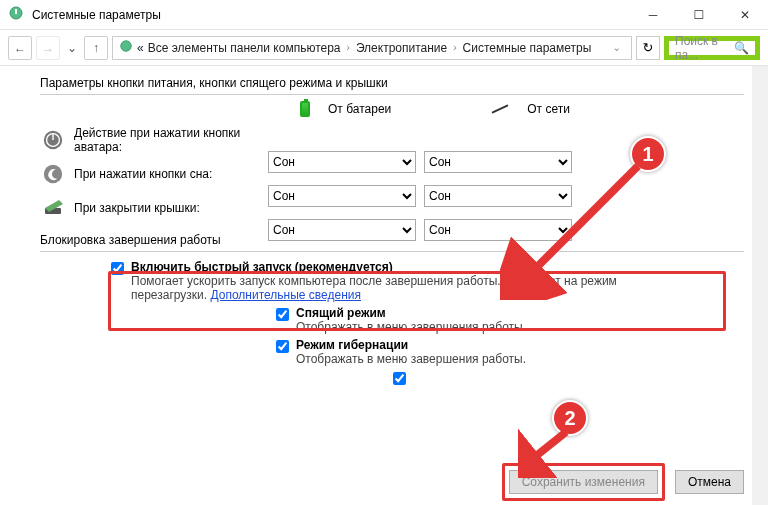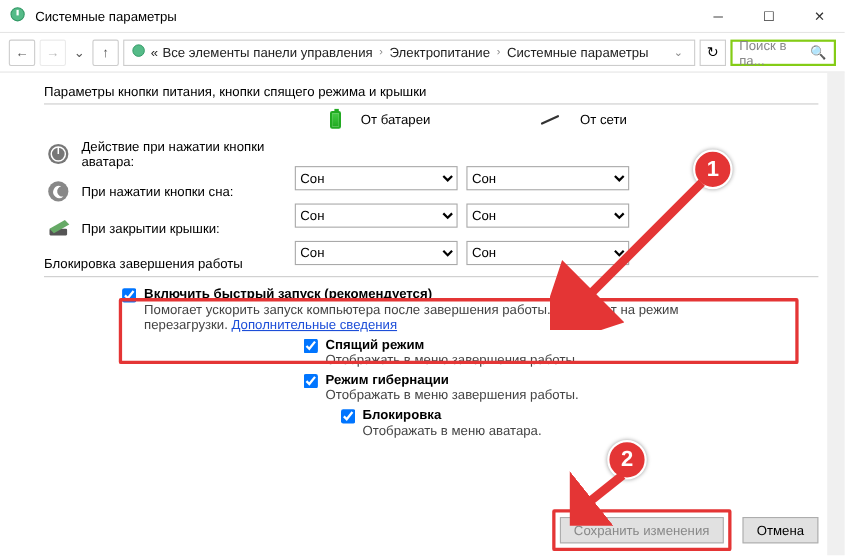--- a/index.html
+++ b/index.html
@@ -7,21 +7,21 @@
   .titlebar { height: 30px; display: flex; align-items: center; padding: 0 0 0 8px; border-bottom: 1px solid #e5e5e5; }
   .titlebar .title { margin-left: 8px; font-size: 12px; }
   .titlebar .spacer { flex: 1; }
   .win-btn { width: 46px; height: 30px; display: flex; align-items: center; justify-content: center; font-size: 12px; color: #333; }
   .toolbar { height: 36px; display: flex; align-items: center; gap: 4px; padding: 0 8px; border-bottom: 1px solid #e5e5e5; }
   .nav-arrow { width: 24px; height: 24px; display: flex; align-items: center; justify-content: center; border: 1px solid #ccc; border-radius: 2px; font-size: 12px; color: #555; }
   .caret { width: 16px; text-align: center; color: #555; }
   .crumbs { flex: 1; height: 24px; border: 1px solid #ccc; display: flex; align-items: center; gap: 4px; padding: 0 6px; font-size: 12px; color: #222; overflow: hidden; }
   .crumb-sep { color: #888; font-size: 10px; padding: 0 2px; }
   .refresh { width: 24px; height: 24px; display: flex; align-items: center; justify-content: center; border: 1px solid #ccc; font-size: 13px; }
-  .search { width: 96px; height: 24px; border: 2px solid #84cc16; display: flex; align-items: center; padding: 0 6px; color: #888; font-size: 12px; gap: 4px; }
+  .search { width: 96px; height: 24px; border: 5px solid #84cc16; display: flex; align-items: center; padding: 0 6px; color: #888; font-size: 12px; gap: 4px; }
   .content { padding: 6px 24px 0 40px; position: relative; height: calc(505px - 66px); }
   .group-header { font-size: 12px; color: #000; padding: 4px 0 2px 0; }
   .group-rule { border: none; border-top: 1px solid #ccc; margin: 2px 0 6px 0; }
   .cols-head { display: flex; gap: 60px; margin-left: 260px; padding-bottom: 6px; align-items: center; }
   .cols-head .lab { display: flex; align-items: center; gap: 18px; font-size: 12px; }
   .row { display: flex; align-items: center; height: 34px; gap: 8px; }
   .row .ico { width: 26px; height: 26px; display: flex; align-items: center; justify-content: center; }
   .row .txt { width: 186px; font-size: 12px; line-height: 1.2; }
   select.win { width: 148px; height: 22px; border: 1px solid #a9a9a9; font-size: 12px; background: #fff; margin-top: 44px; }
   .shutdown-list { margin-top: 6px; }
@@ -66,21 +66,21 @@
   <div class="nav-arrow" style="opacity:.4">→</div>
   <div class="caret">⌄</div>
   <div class="nav-arrow">↑</div>
   <div class="crumbs">
     <span>
       <svg width="14" height="14" viewBox="0 0 16 16">
           <circle cx="8" cy="8" r="6" fill="#5b8" stroke="#396"></circle>
         </svg>
     </span>
     <span>«</span>
-    <span>Все элементы панели управления</span>
+    <span>Все элементы панели компьютера</span>
     <span class="crumb-sep">›</span>
     <span>Электропитание</span>
     <span class="crumb-sep">›</span>
     <span>Системные параметры</span>
     <span style="flex:1"></span>
     <span class="crumb-sep" style="margin-right:2px">⌄</span>
   </div>
   <div class="refresh">↻</div>
   <div class="search">
     <span>Поиск в па...</span>
@@ -163,24 +163,20 @@
     </div>
     <div class="check-item">
       <input type="checkbox" checked="" style="">
       <div class="ci-body">
         <span class="ci-title">Режим гибернации</span>
         <span class="ci-desc">Отображать в меню завершения работы.</span>
       </div>
     </div>
     <div class="check-item">
       <input type="checkbox" checked="" style="">
-      <div class="ci-body">
-        <span class="ci-title">Блокировка</span>
-        <span class="ci-desc">Отображать в меню аватара.</span>
-      </div>
     </div>
   </div>
 </div>
 
 <div class="footer">
   <span class="highlight hl2">
     <button class="btn disabled">Сохранить изменения</button>
   </span>
   <button class="btn">Отмена</button>
 </div>

